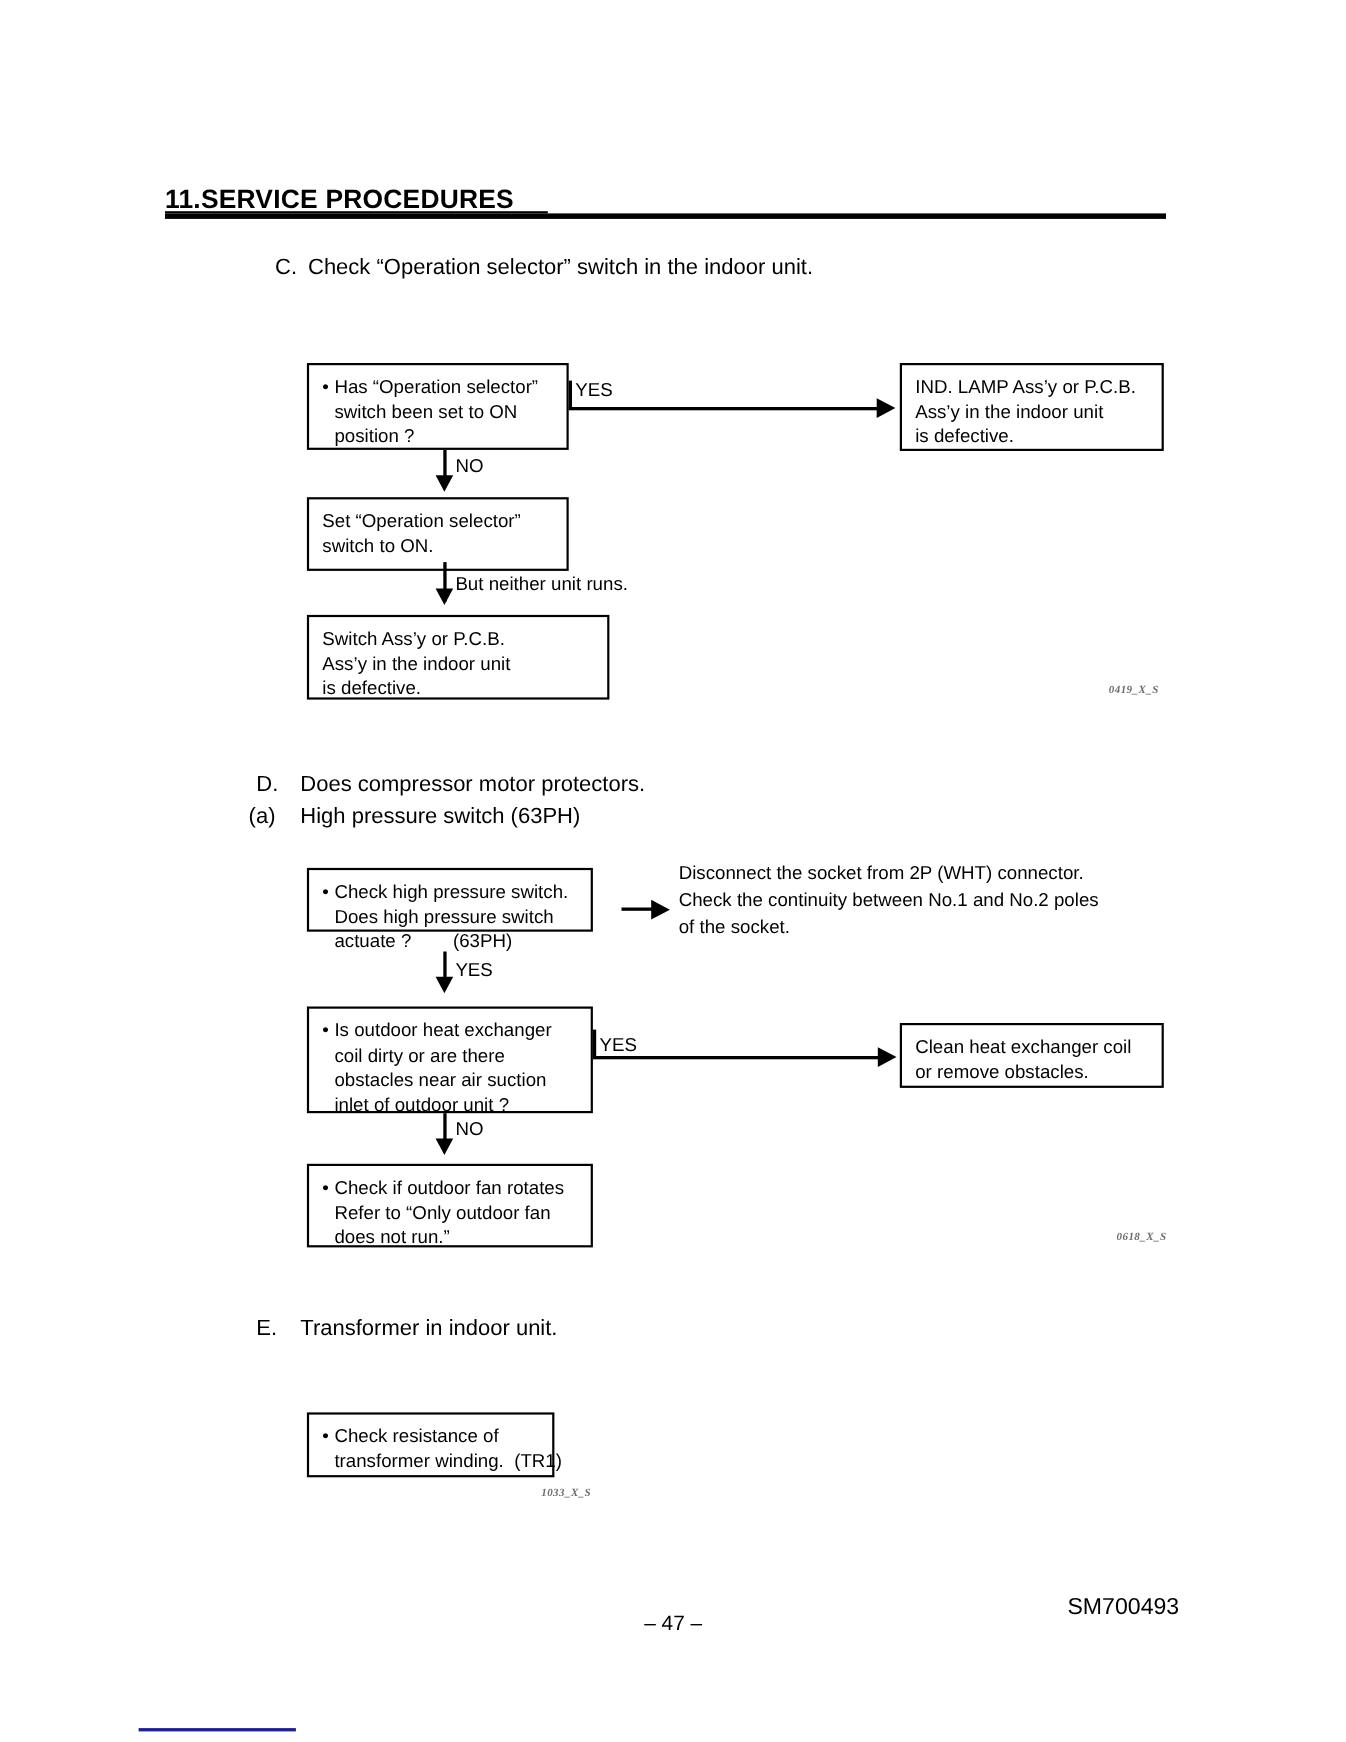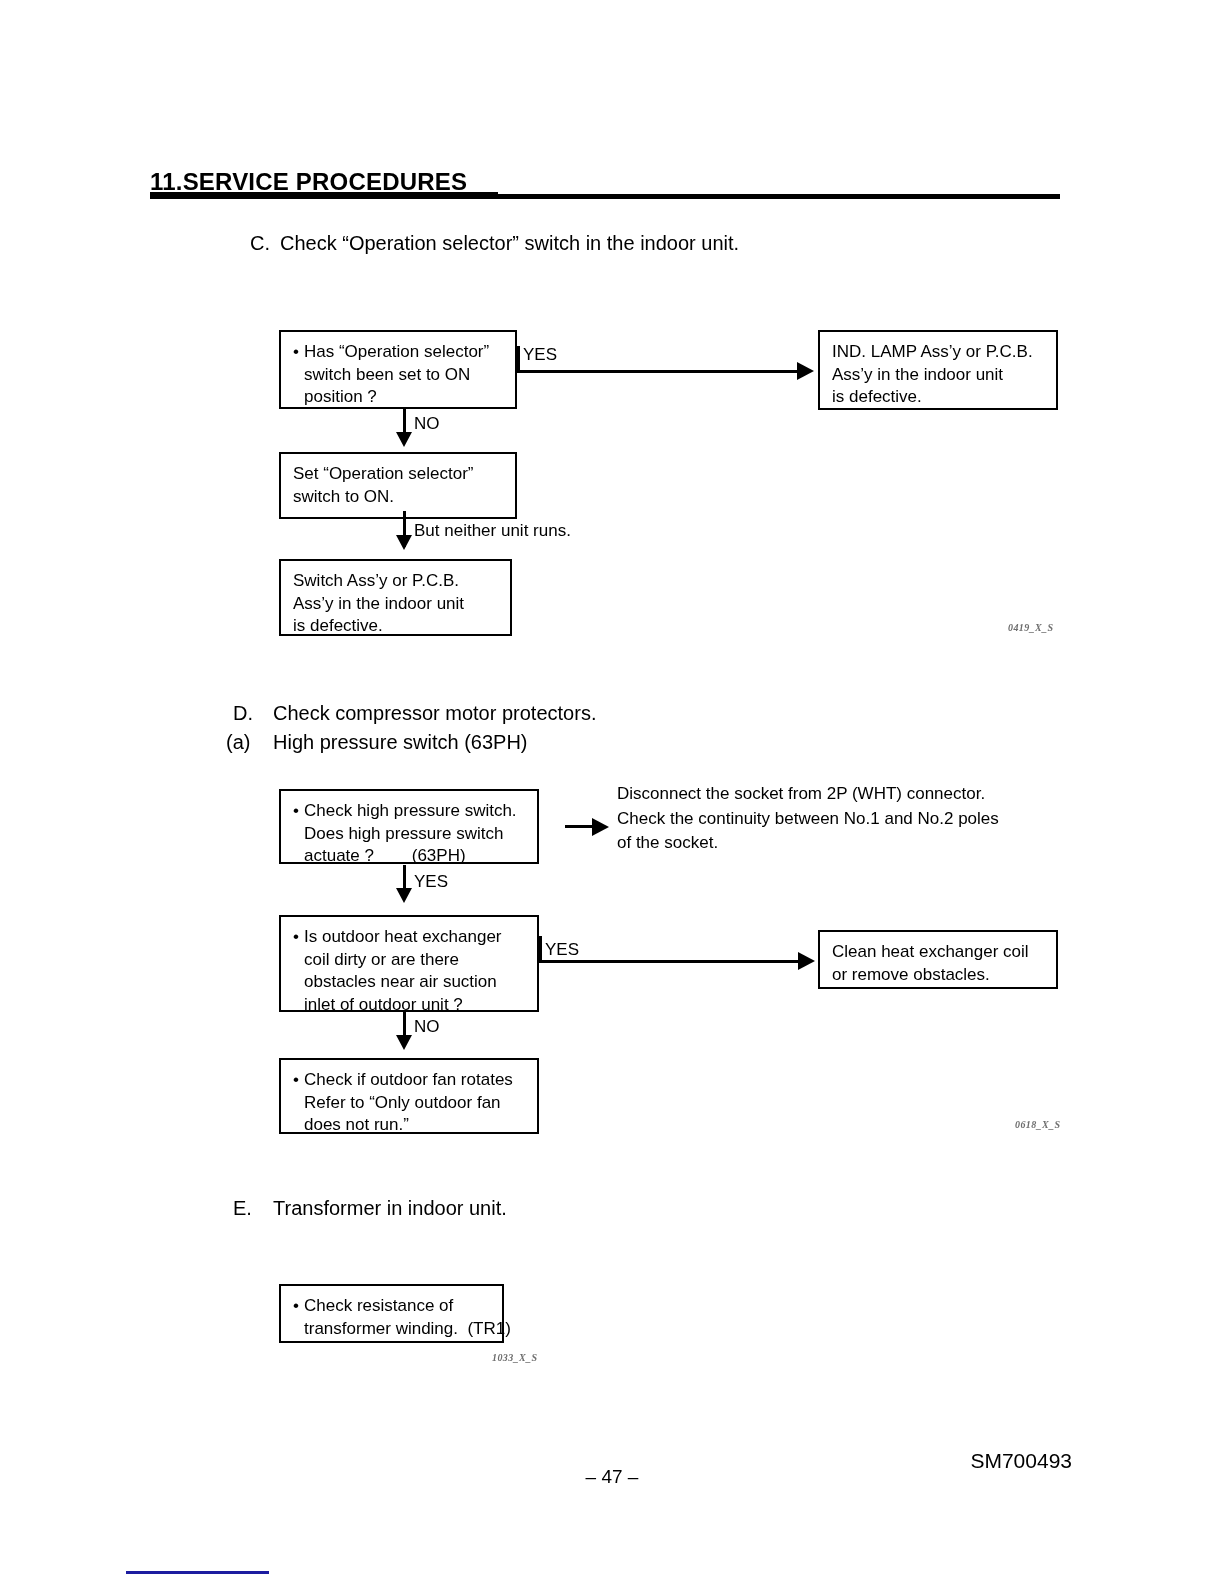--- a/index.html
+++ b/index.html
@@ -180,36 +180,36 @@
 
   <div class="fbox" style="left:279px; top:452px; width:238px; height:67px;">
     <span class="ln">Set “Operation selector”</span>
     <span class="ln">switch to ON.</span>
   </div>
 
   <div class="vline" style="left:403px; top:511px; height:36px;"></div>
   <div class="arrow-down" style="left:396px; top:535px;"></div>
   <div class="edge-label" style="left:414px; top:521px;">But neither unit runs.</div>
 
-  <div class="fbox" style="left:279px; top:559px; width:233px; height:77px;">
+  <div class="fbox" style="left:279px; top:559px; width:275px; height:77px;">
     <span class="ln">Switch Ass’y or P.C.B.</span>
     <span class="ln">Ass’y in the indoor unit</span>
     <span class="ln">is defective.</span>
   </div>
 
   <div class="figid" style="left:1008px; top:622px;">0419_X_S</div>
 
   <div class="section-head" style="left:233px; top:702px;">
-    <span class="letter">D.</span><span>Check compressor motor protectors.</span>
+    <span class="letter">D.</span><span>Does compressor motor protectors.</span>
   </div>
   <div class="section-head" style="left:226px; top:731px;">
     <span class="letter" style="width:47px;">(a)</span><span>High pressure switch (63PH)</span>
   </div>
 
-  <div class="fbox bullet" style="left:279px; top:789px; width:260px; height:75px;">
+  <div class="fbox bullet" style="left:279px; top:789px; width:260px; height:58px;">
     <span class="ln">Check high pressure switch.</span>
     <span class="ln">Does high pressure switch</span>
     <span class="ln">actuate ?        (63PH)</span>
   </div>
 
   <div class="hline" style="left:565px; top:825px; width:30px;"></div>
   <div class="arrow-right" style="left:592px; top:818px;"></div>
 
   <div class="note" style="left:617px; top:782px;">
     <span class="ln">Disconnect the socket from 2P (WHT) connector.</span>

